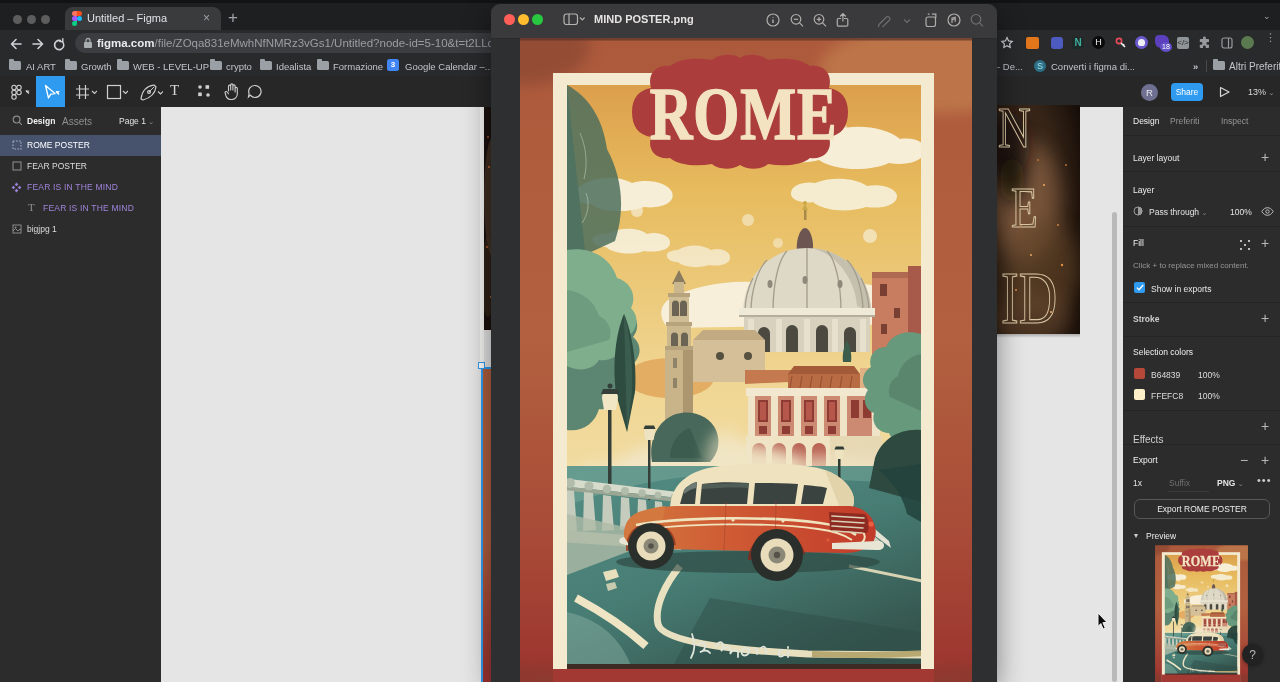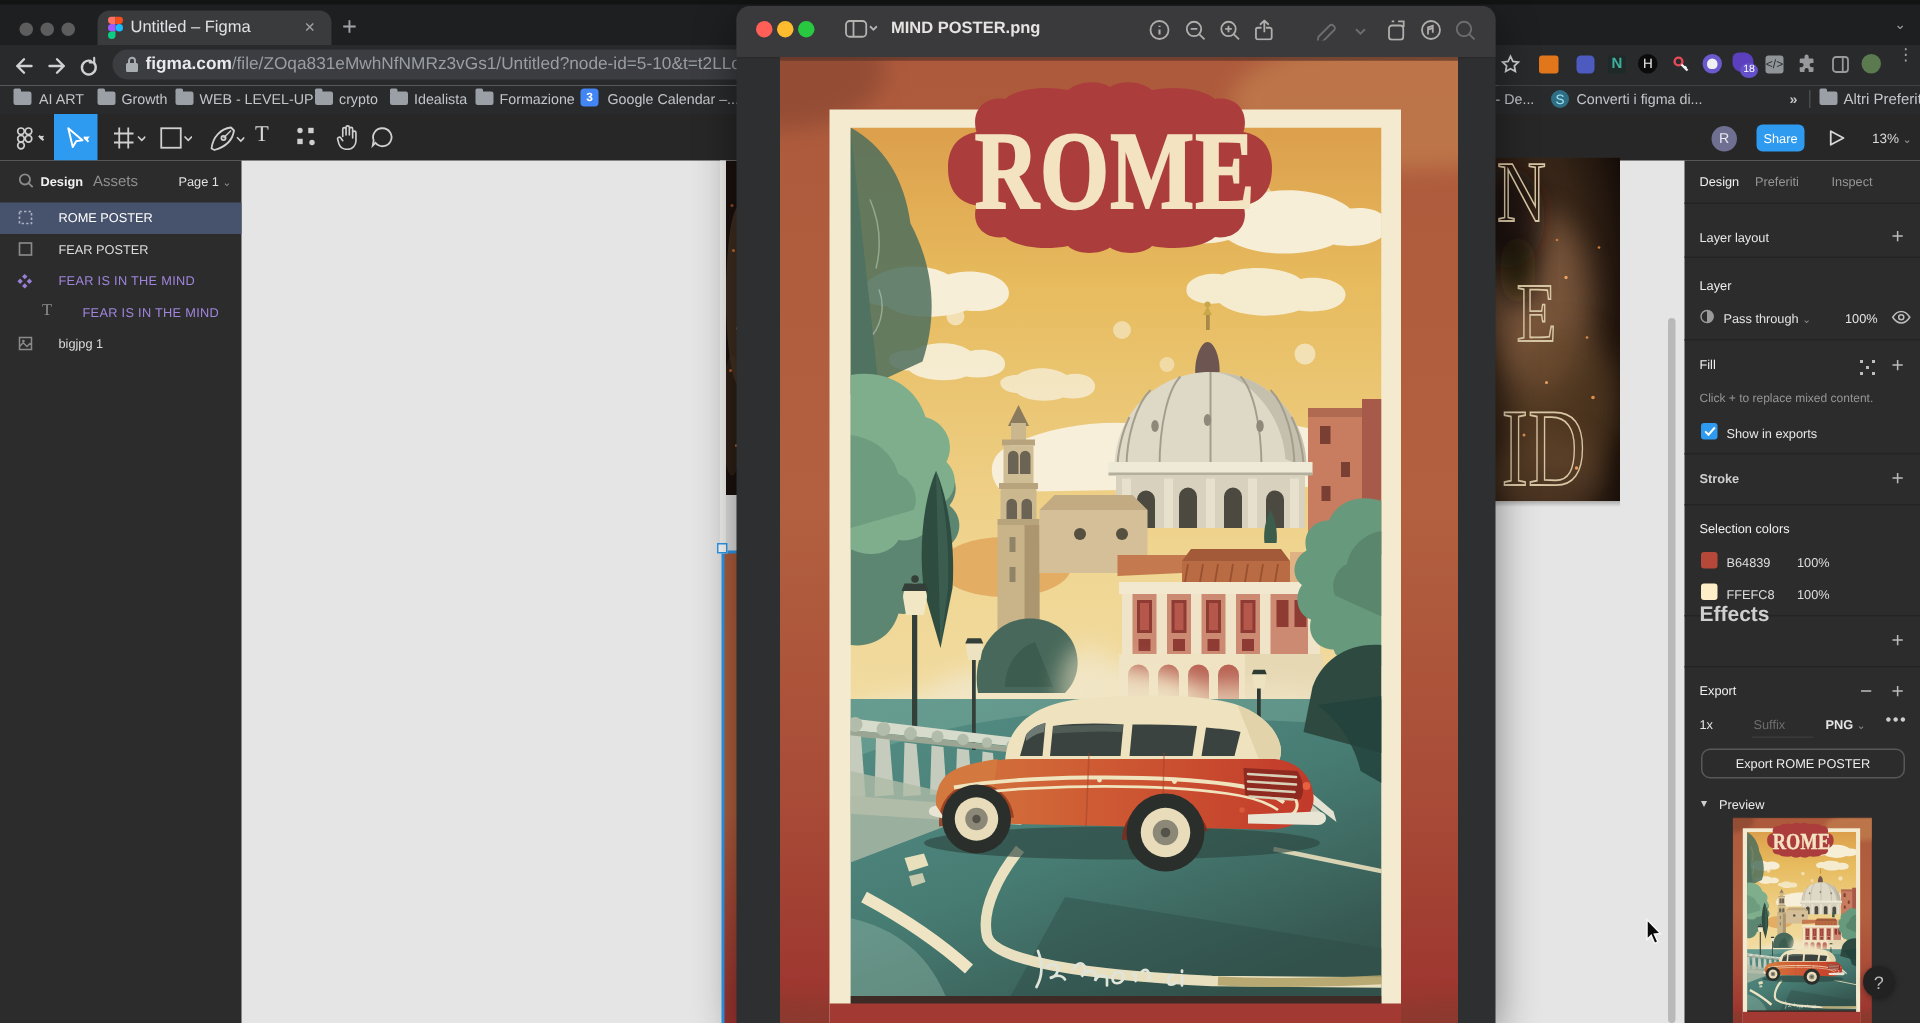--- a/index.html
+++ b/index.html
@@ -10,21 +10,21 @@
 #bookbar{left:0;top:57px;width:1280px;height:19px;background:#292a2c;border-bottom:1px solid #222}
 #figbar{left:0;top:76px;width:1280px;height:31px;background:#272728}
 #sidebar{left:0;top:107px;width:161px;height:575px;background:#2c2c2c}
 #rpanel{left:1123px;top:107px;width:157px;height:575px;background:#2c2c2c}
 .tl{border-radius:50%;width:9px;height:9px;top:15px}
 .tab{left:65px;top:7px;width:156px;height:23px;background:#3a3b3d;border-radius:8px 8px 0 0;color:#dfe1e5;font-size:11px;line-height:23px}
 .bmtxt{color:#c2c5c9;font-size:9.5px;top:59px;line-height:15px;white-space:nowrap}
 .bmfold{top:61px;width:12px;height:9px;border-radius:1.5px;background:#9aa0a6}
 .bmfold:before{content:"";position:absolute;left:0;top:-2px;width:5px;height:3px;border-radius:1px 1px 0 0;background:#9aa0a6}
 
-.lrow{left:12px;width:174px;height:21px;color:#dddddd;font-size:8.5px;line-height:21px}
+.lrow{left:0;width:174px;height:21px;color:#dddddd;font-size:8.5px;line-height:21px}
 .lpurple{color:#a185dc}
 .rlab{color:#f0f0f0;font-size:8.5px;font-weight:normal}
 .rgray{color:#969696;font-size:8.5px}
 .plus{color:#b9b9b9;font-size:14px;font-weight:400}
 
 #pwin{left:491px;top:4px;width:506px;height:678px;background:#2e2f31;border-radius:9px 9px 0 0;box-shadow:0 8px 28px rgba(0,0,0,.45)}
 #ptitle{left:491px;top:4px;width:506px;height:34px;background:#3a3a3c;border-radius:9px 9px 0 0;border-bottom:1px solid #2a2a2a}
 .wbtn{top:14px;width:11px;height:11px;border-radius:50%}
 </style></head>
 <body>
@@ -288,21 +288,21 @@
 <div class="abs plus" style="left:1261px;top:310px">+</div>
 <div class="abs" style="left:1123px;top:336px;width:157px;height:1px;background:#242424"></div>
 <div class="abs rlab" style="left:1133px;top:347px">Selection colors</div>
 <div class="abs" style="left:1134px;top:368px;width:11px;height:11px;background:#b64839;border-radius:2px"></div>
 <div class="abs" style="left:1151px;top:370px;color:#dedede;font-size:8.5px">B64839</div>
 <div class="abs" style="left:1198px;top:370px;color:#dedede;font-size:8.5px">100%</div>
 <div class="abs" style="left:1134px;top:389px;width:11px;height:11px;background:#ffefc8;border-radius:2px"></div>
 <div class="abs" style="left:1151px;top:391px;color:#dedede;font-size:8.5px">FFEFC8</div>
 <div class="abs" style="left:1198px;top:391px;color:#dedede;font-size:8.5px">100%</div>
 <div class="abs" style="left:1123px;top:410px;width:157px;height:1px;background:#242424"></div>
-<div class="abs" style="left:1133px;top:401px;color:#cfcfcf;font-size:14px;font-weight:bold">Effects</div>
+<div class="abs" style="left:1133px;top:434px;color:#cfcfcf;font-size:10px;font-weight:normal">Effects</div>
 <div class="abs plus" style="left:1261px;top:418px">+</div>
 <div class="abs" style="left:1123px;top:444px;width:157px;height:1px;background:#242424"></div>
 <div class="abs rlab" style="left:1133px;top:455px">Export</div>
 <div class="abs" style="left:1240px;top:452px;color:#b9b9b9;font-size:14px">−</div>
 <div class="abs plus" style="left:1261px;top:452px">+</div>
 <div class="abs" style="left:1133px;top:478px;color:#e4e4e4;font-size:8.5px">1x</div>
 <div class="abs" style="left:1169px;top:478px;color:#6e6e6e;font-size:8.5px">Suffix</div>
 <div class="abs" style="left:1168px;top:491px;width:41px;height:1px;background:#3a3a3a"></div>
 <div class="abs" style="left:1217px;top:478px;color:#e4e4e4;font-size:8.5px;font-weight:bold">PNG <span style="color:#8a8a8a;font-size:7px;font-weight:normal">⌄</span></div>
 <div class="abs" style="left:1257px;top:474px;color:#cdcdcd;font-size:11px;letter-spacing:1px">•••</div>

